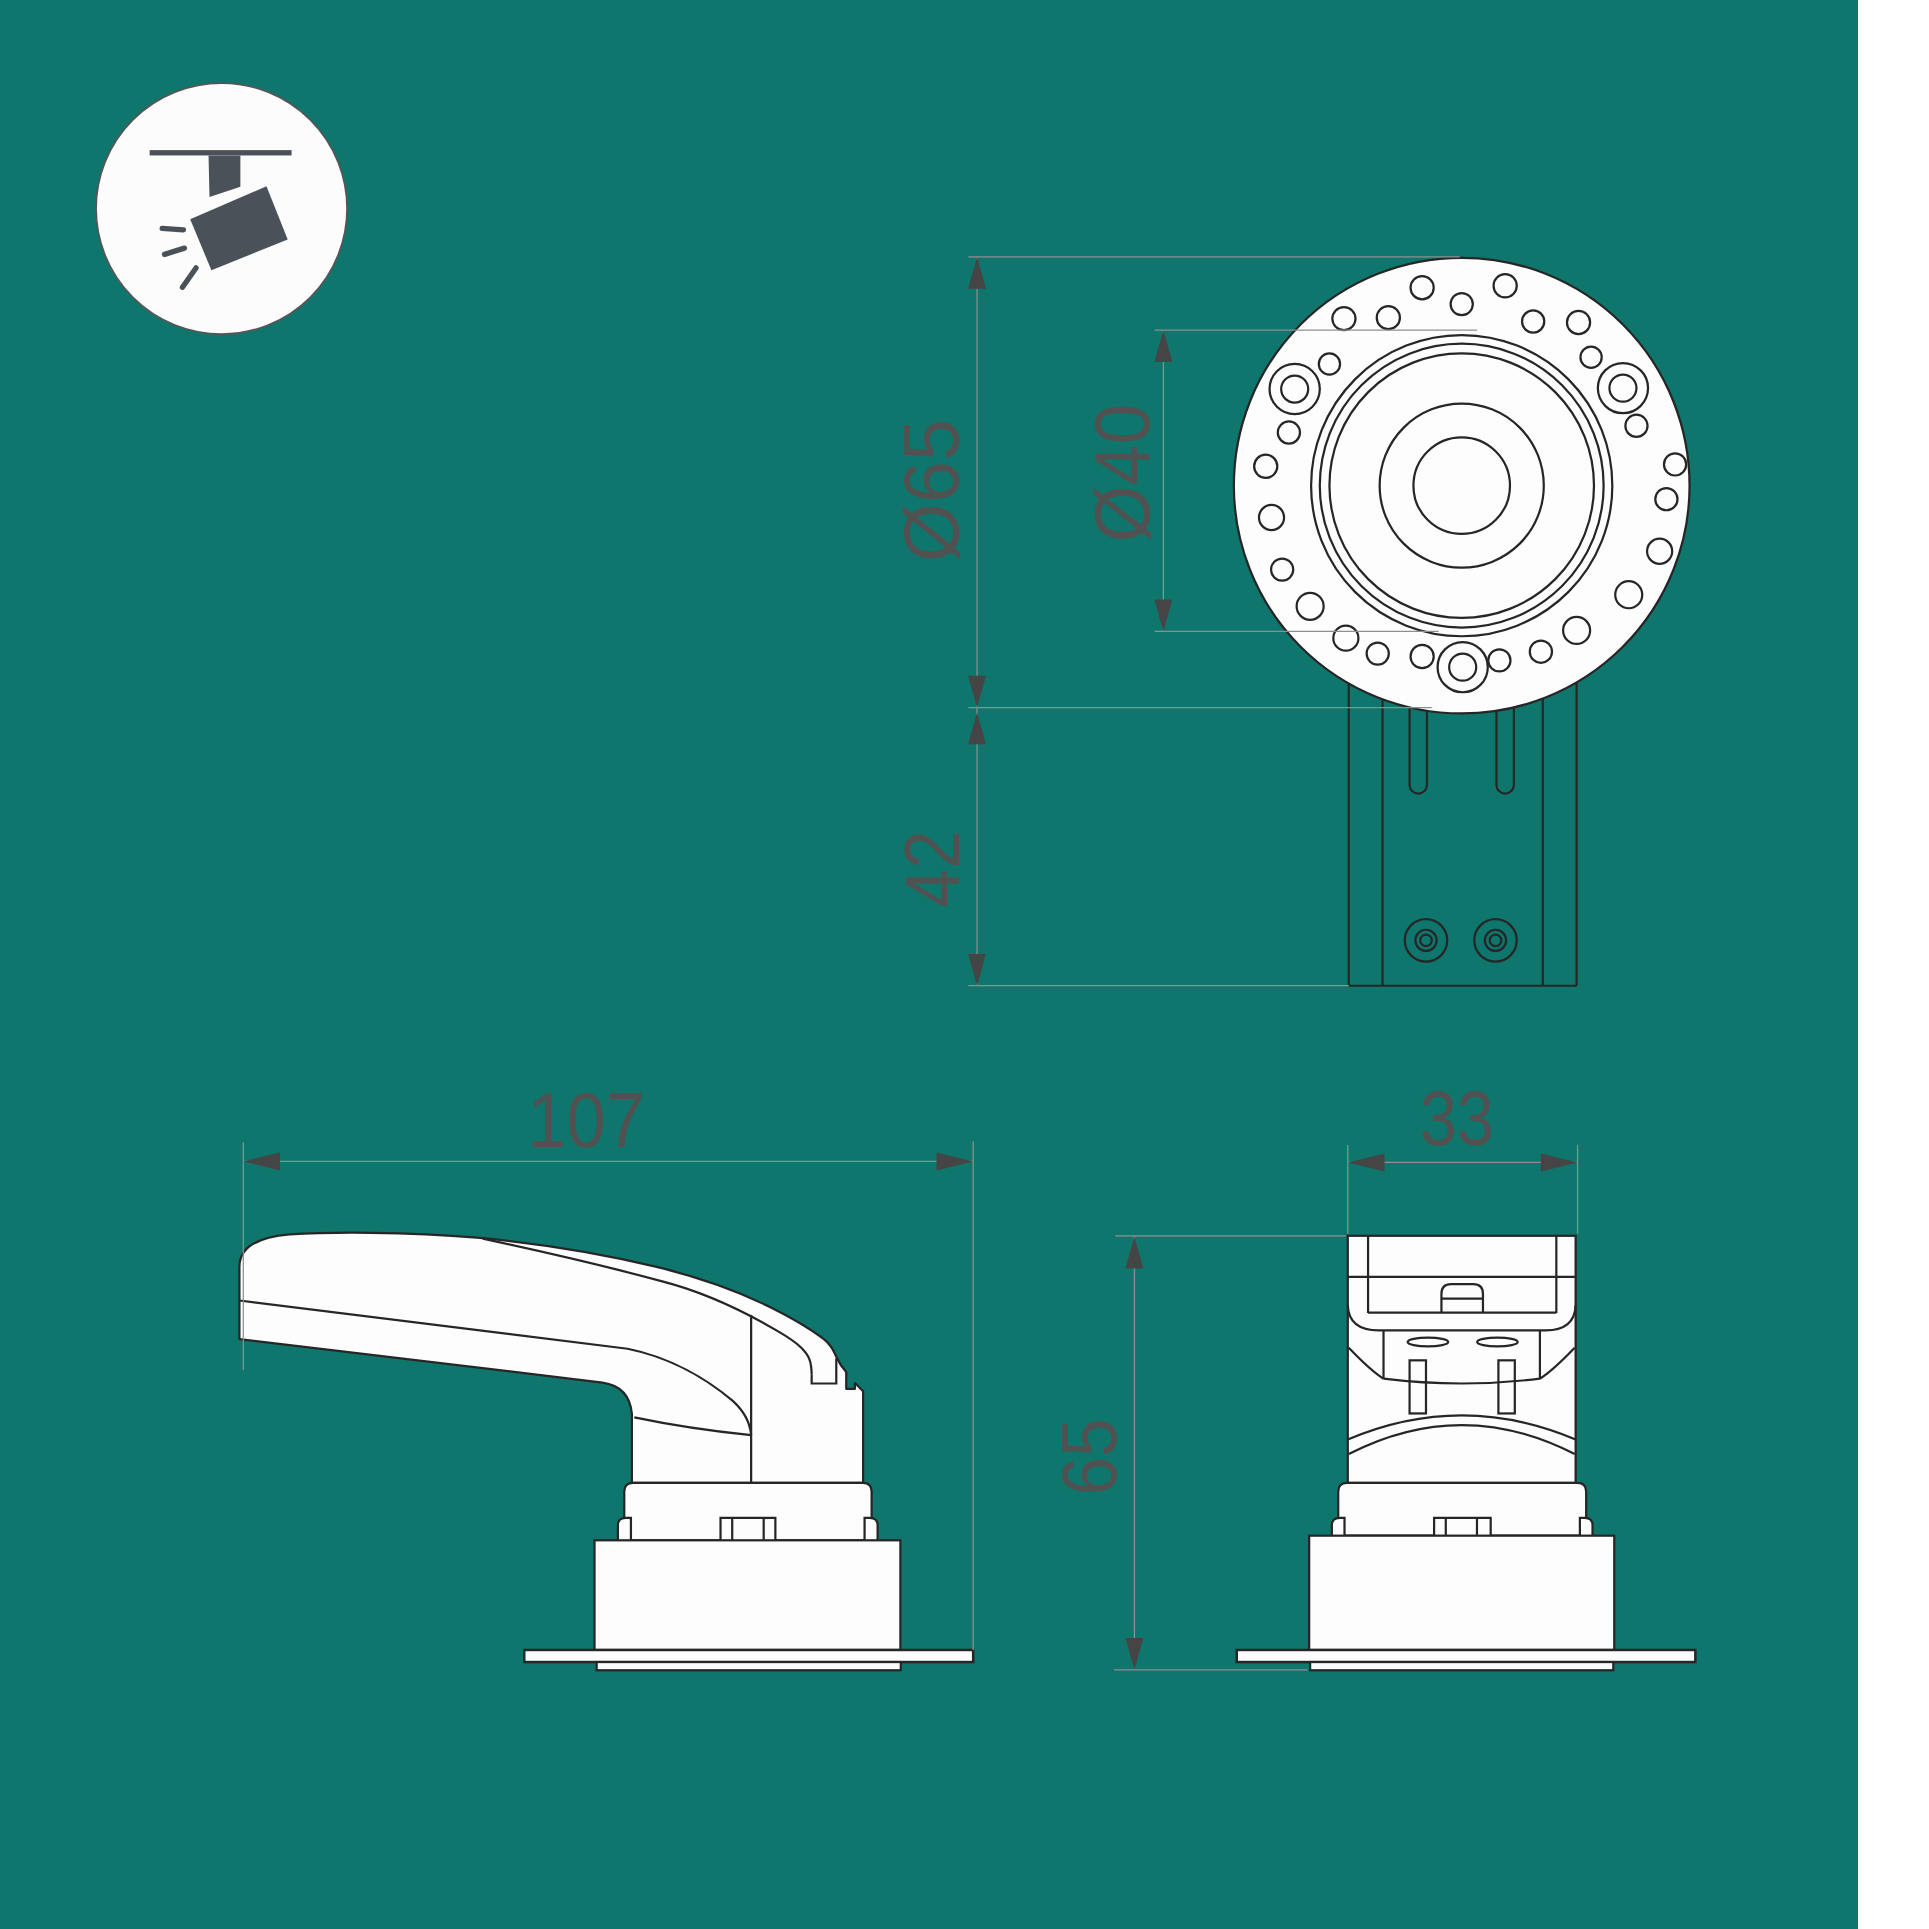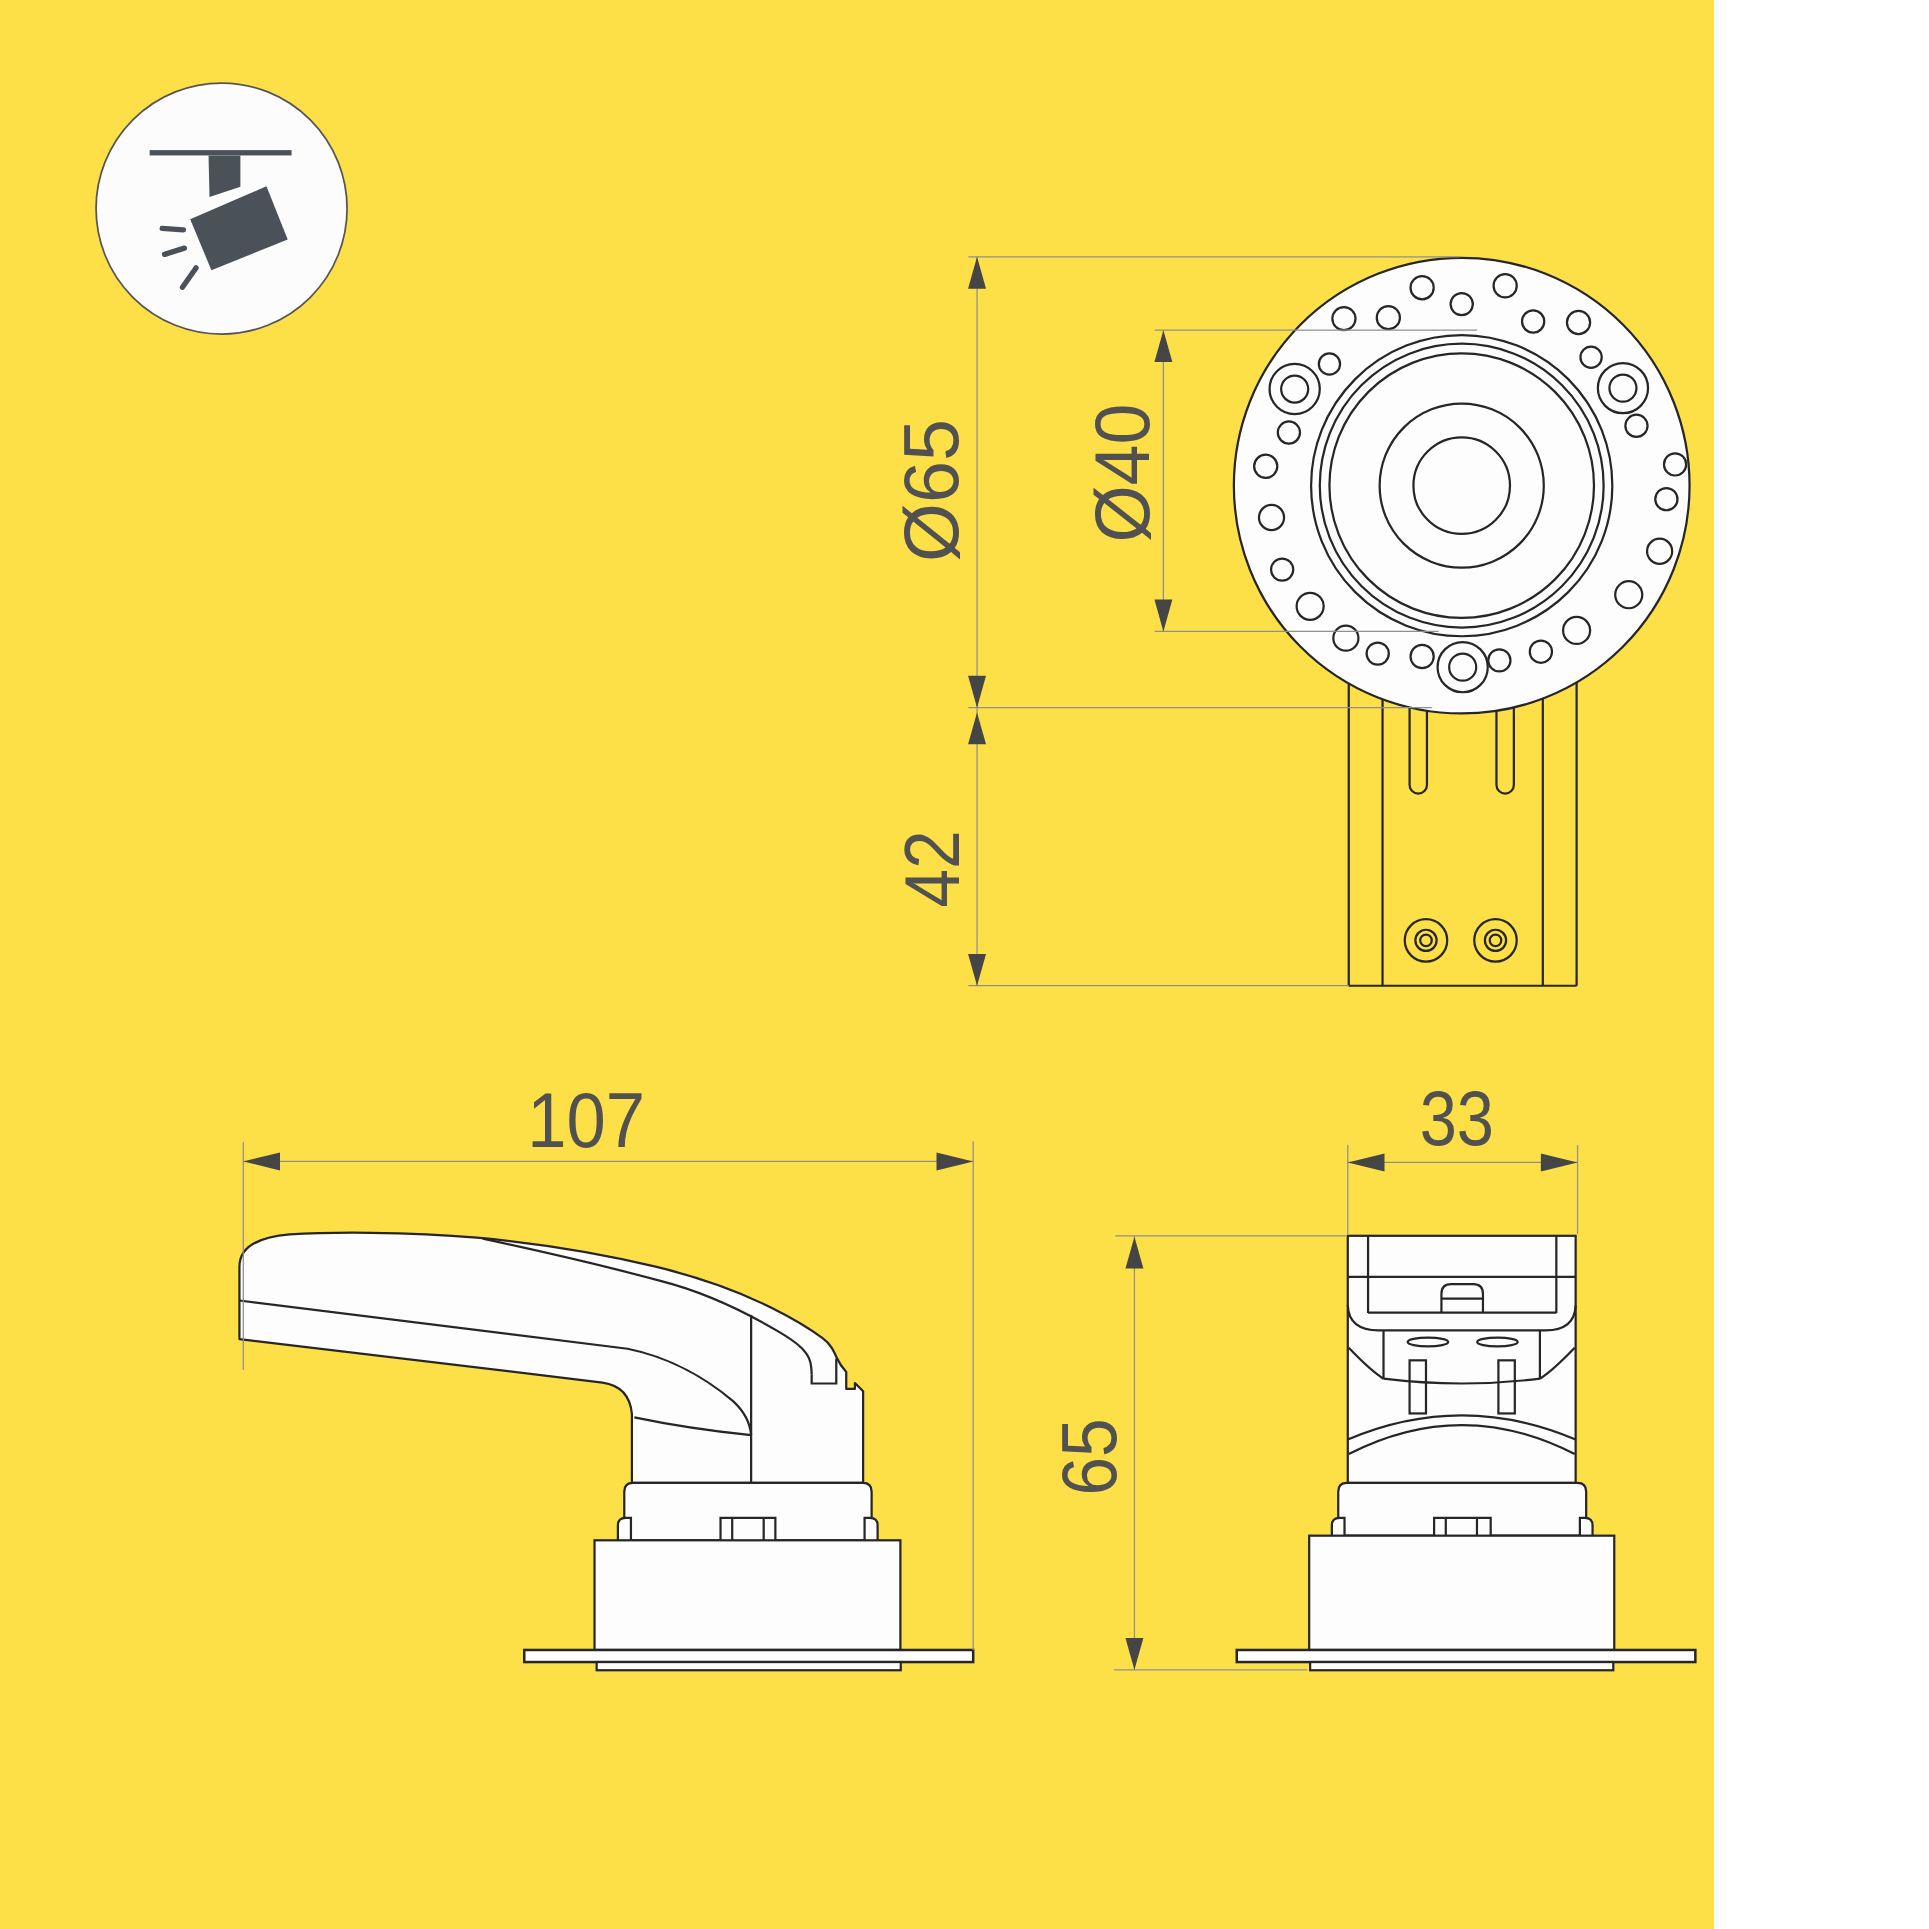--- a/index.html
+++ b/index.html
@@ -1,16 +1,16 @@
 <!DOCTYPE html>
 <html><head>
 <meta charset="utf-8">
 <style>
   html,body{margin:0;padding:0;background:#ffffff;}
-  .page{width:1714px;height:1929px;position:relative;background:#fde047;
+  .page{width:1858px;height:1929px;position:relative;background:#0f766e;
     font-family:"Liberation Sans", sans-serif;}
   svg{position:absolute;left:0;top:0;}
   text{font-family:"Liberation Sans", sans-serif;fill:#515151;}
 </style>
 </head>
 <body>
 <div class="page">
 <svg width="1929" height="1929" viewBox="0 0 1998 1998">
 
   <g id="icon">

